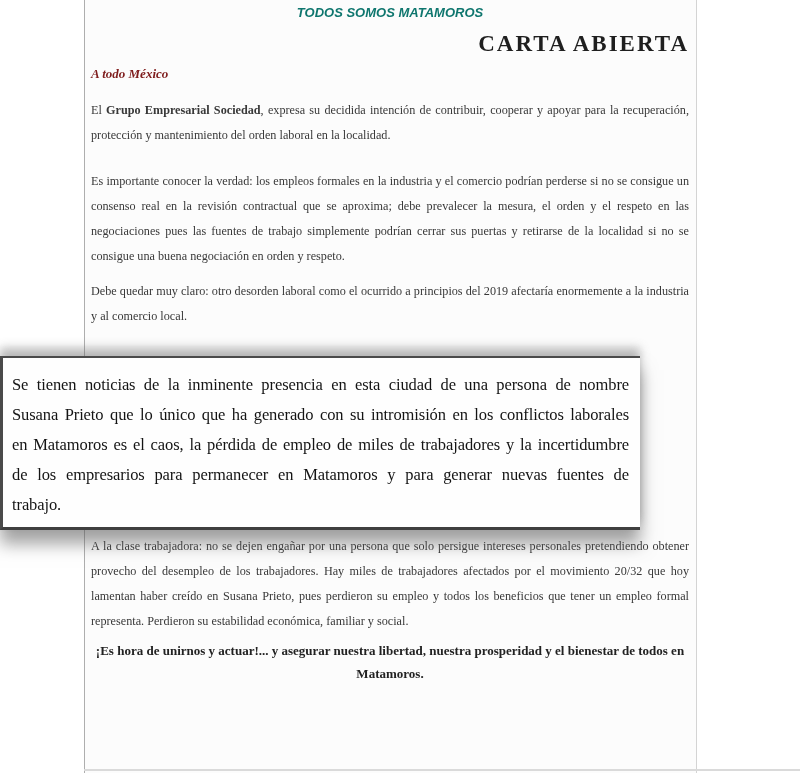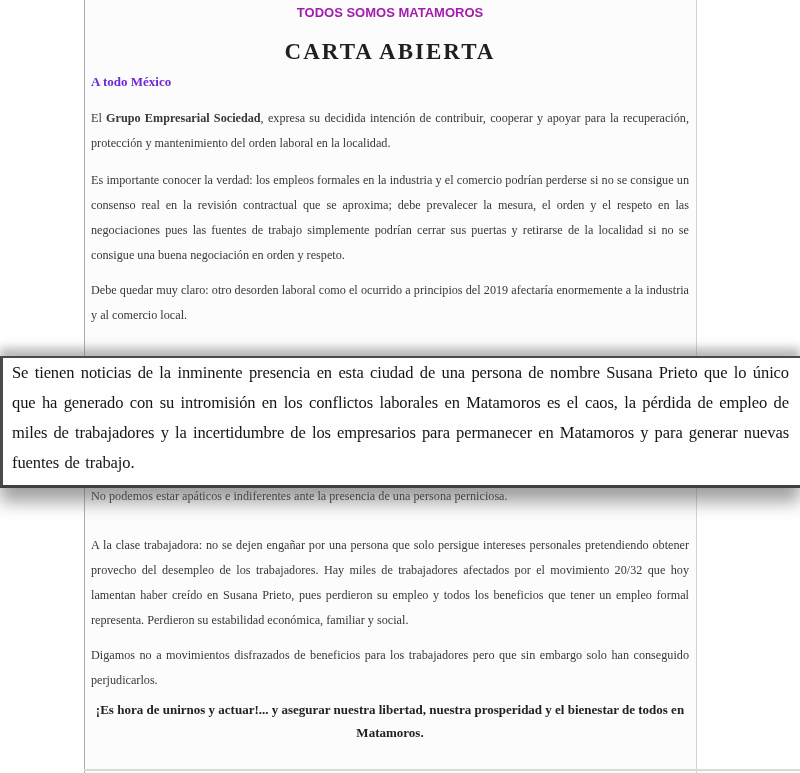--- a/index.html
+++ b/index.html
@@ -30,48 +30,49 @@
     color: #383838;
     filter: blur(0.25px);
   }
 
   .org-header {
     text-align: center;
     font-family: "Liberation Sans", sans-serif;
     font-weight: bold;
     font-size: 13px;
     line-height: 17px;
-    color: #a21caf;
+    color: #0f766e;
+    font-style: italic;
   }
 
   .letter-title {
-    text-align: center;
+    text-align: right;
     font-weight: bold;
     font-size: 23px;
     line-height: 30px;
     letter-spacing: 2px;
-    margin-top: 16px;
+    margin-top: 8px;
     color: #1f1f1f;
   }
 
   .salutation {
     margin-top: 8px;
     font-size: 13px;
     line-height: 14.5px;
   }
-  .salutation .bold-line { font-weight: bold; color: #6d28d9; }
+  .salutation .bold-line { font-weight: bold; color: #7f1d1d; font-style: italic; }
 
   .doc-par {
     font-size: 12.2px;
     line-height: 25px;
     text-align: justify;
     margin: 0;
   }
   .p1 { margin-top: 16px; }
-  .p2 { margin-top: 12px; }
+  .p2 { margin-top: 21px; }
   .p3 { margin-top: 10px; }
   .p-shadowed { margin-top: 0; }
   .p5 { margin-top: 24px; }
   .p6 { margin-top: 10px; }
 
   .covered-spacer { height: 156px; }
 
   .closing-par {
     margin-top: 5px;
     font-size: 13px;
@@ -88,27 +89,27 @@
     width: 716px;
     height: 2px;
     background: #dadada;
   }
 
   
   .overlay-callout {
     position: absolute;
     left: 0;
     top: 356px;
-    width: 800px;
+    width: 640px;
     box-sizing: border-box;
     background: #fefefe;
     border-top: 2px solid #4a4a4a;
     border-left: 3px solid #4a4a4a;
     border-bottom: 3px solid #3f3f3f;
-    padding: 0 11px 7px 9px;
+    padding: 12px 11px 7px 9px;
     box-shadow: 0 -8px 9px rgba(105,105,105,0.45),
                 0 14px 16px rgba(85,85,85,0.55);
     color: #141414;
   }
   .overlay-par {
     font-size: 16.5px;
     line-height: 30px;
     text-align: justify;
     letter-spacing: -0.1px;
     word-spacing: 1.5px;
@@ -136,21 +137,20 @@
   <p class="doc-par p2">Es importante conocer la verdad: los empleos formales en la industria y el comercio podrían perderse si no se consigue un consenso real en  la revisión contractual que se aproxima; debe prevalecer la mesura, el orden y el respeto en las negociaciones pues las fuentes de trabajo simplemente podrían cerrar sus puertas y retirarse de la localidad si no se consigue una buena negociación en orden y respeto.</p>
 
   <p class="doc-par p3">Debe quedar muy claro: otro desorden laboral como el ocurrido a principios del 2019 afectaría enormemente a la industria y al comercio local.</p>
 
   <div class="covered-spacer"></div>
 
   <p class="doc-par p-shadowed">No podemos estar apáticos e indiferentes ante la presencia de una persona perniciosa.</p>
 
   <p class="doc-par p5">A la clase trabajadora: no se dejen engañar por una persona que solo persigue intereses personales pretendiendo obtener provecho del desempleo de los trabajadores. Hay miles de trabajadores afectados por el movimiento 20/32 que hoy lamentan haber creído en Susana Prieto, pues perdieron su empleo y todos los beneficios que tener un empleo formal representa. Perdieron su estabilidad económica, familiar y social.</p>
 
-  <p class="doc-par p6">Digamos no a movimientos disfrazados de beneficios para los trabajadores pero que sin embargo solo han conseguido perjudicarlos.</p>
 
   <p class="closing-par">¡Es hora de unirnos y actuar!... y asegurar nuestra libertad, nuestra prosperidad y el bienestar de todos en Matamoros.</p>
 
 </div>
 
 <div class="page-bottom-rule"></div>
 
 <div class="overlay-callout">
   <p class="overlay-par">Se tienen noticias de la inminente presencia en esta ciudad de una persona de nombre Susana Prieto que lo único que ha generado con su intromisión en los conflictos laborales en Matamoros es el caos, la pérdida de empleo  de miles de trabajadores y la incertidumbre de los empresarios para permanecer en Matamoros y para generar nuevas fuentes de trabajo.</p>
 </div>

